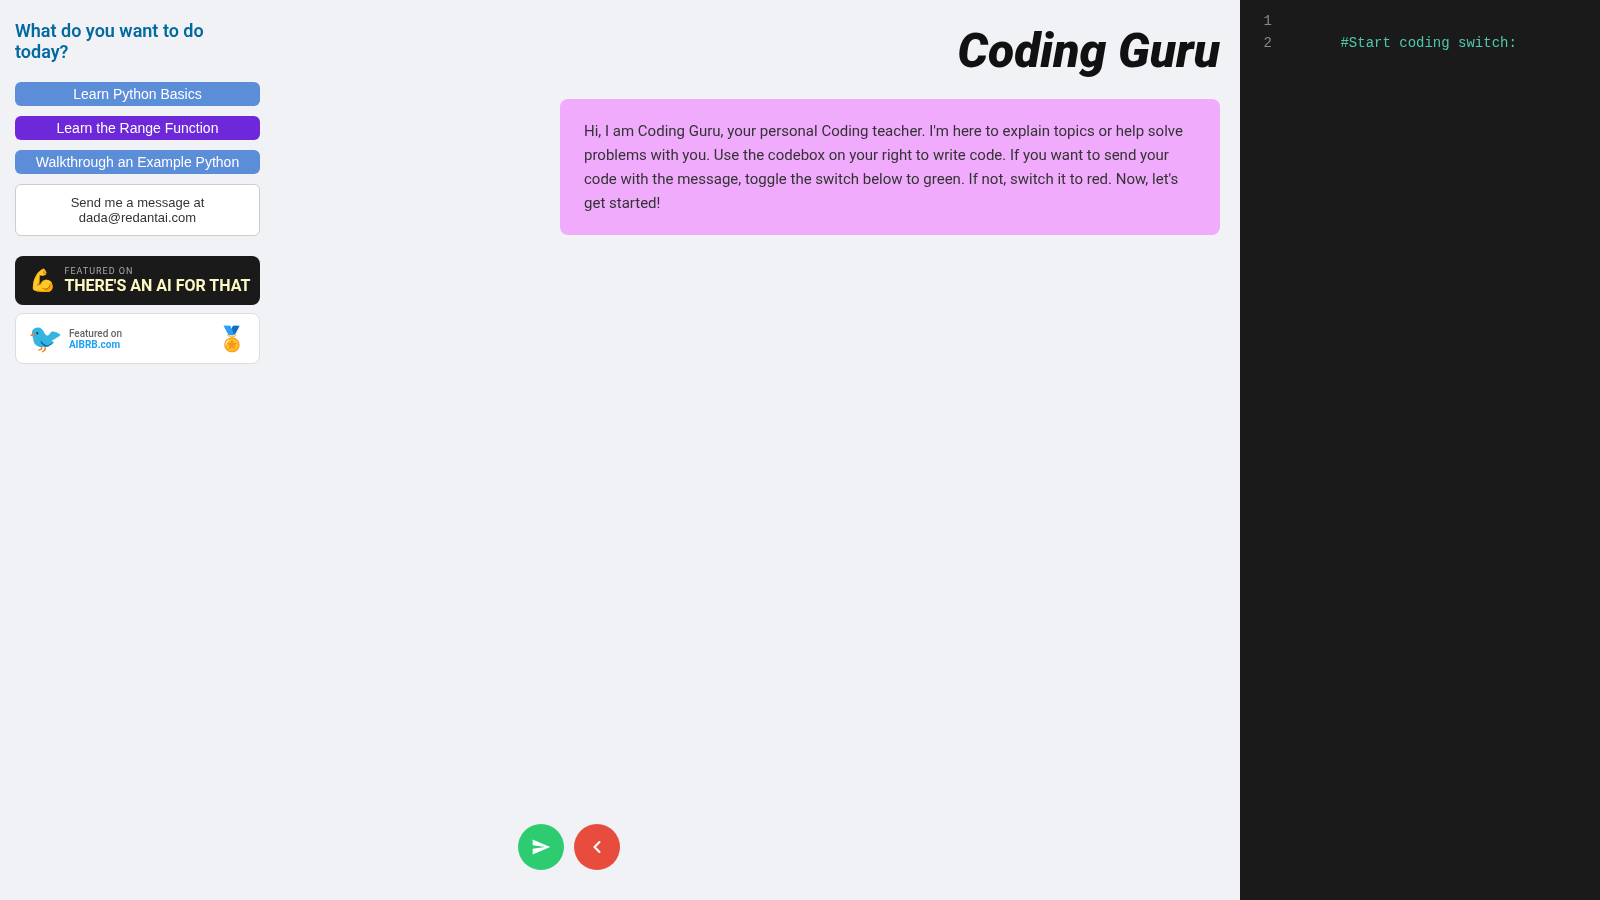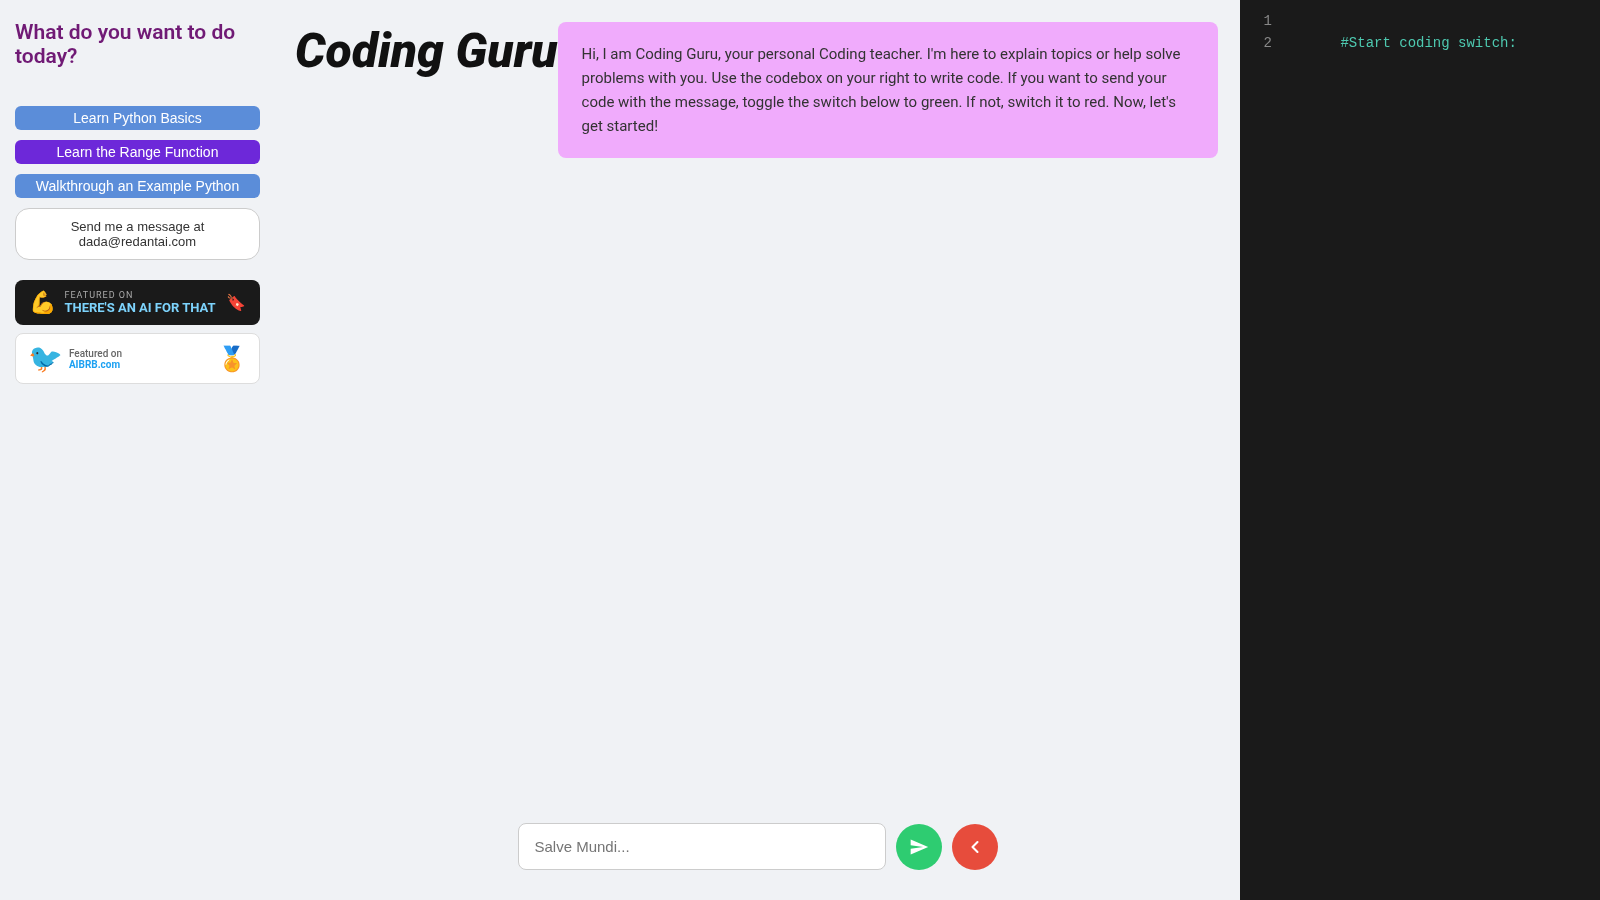--- a/index.html
+++ b/index.html
@@ -22,24 +22,24 @@
       width: 275px;
       min-width: 275px;
       background: #f0f2f5;
       padding: 20px 15px;
       display: flex;
       flex-direction: column;
       gap: 10px;
     }
 
     .sidebar-title {
-      font-size: 21px;
+      font-size: 18px;
       font-weight: 600;
-      color: #701a75;
-      margin-bottom: 28px;
+      color: #0369a1;
+      margin-bottom: 10px;
     }
 
     .sidebar-btn {
       display: block;
       width: 100%;
       padding: 4px 10px;
       background: #5b8dd9;
       color: white;
       border: none;
       border-radius: 6px;
@@ -53,21 +53,21 @@
       background: #6d28d9;
     }
 
     .sidebar-link-btn {
       display: block;
       width: 100%;
       padding: 10px 10px;
       background: white;
       color: #333;
       border: 1px solid #ccc;
-      border-radius: 14px;
+      border-radius: 6px;
       font-size: 13px;
       cursor: pointer;
       text-align: center;
     }
 
     .badge-container {
       display: flex;
       flex-direction: column;
       gap: 8px;
       margin-top: 10px;
@@ -98,23 +98,23 @@
     }
 
     .badge-theresanai .featured-on {
       font-size: 9px;
       color: #aaa;
       text-transform: uppercase;
       letter-spacing: 1px;
     }
 
     .badge-theresanai .brand-name {
-      font-size: 13px;
+      font-size: 16px;
       font-weight: 700;
-      color: #7dd3fc;
+      color: #fef9c3;
       white-space: nowrap;
     }
 
     .badge-theresanai .bookmark-icon {
       margin-left: auto;
       color: #aaa;
       font-size: 16px;
     }
 
     .badge-aibrb {
@@ -151,21 +151,22 @@
 
     .aibrb-medal {
       margin-left: auto;
       font-size: 24px;
     }
 
     
     .main-content {
       flex: 1;
       display: flex;
-      align-items: flex-start;
+      flex-direction: column;
+      align-items: flex-end;
       padding: 22px 20px 20px;
       position: relative;
     }
 
     .main-title {
       font-size: 48px;
       font-weight: 900;
       color: #111;
       margin-bottom: 20px;
       font-style: italic;
@@ -321,21 +322,20 @@
 <div class="main-content">
   <h1 class="main-title">Coding Guru</h1>
 
   <div class="intro-box">
     <p>Hi, I am Coding Guru, your personal Coding teacher. I'm here to explain topics or help solve problems with you. Use the codebox on your right to write code. If you want to send your code with the message, toggle the switch below to green. If not, switch it to red. Now, let's get started!</p>
   </div>
 
   <div class="chat-area"></div>
 
   <div class="input-row">
-    <input class="chat-input" type="text" placeholder="Salve Mundi..." style="">
     <button class="send-btn" title="Send">
       <svg class="send-icon-svg" viewBox="0 0 24 24" xmlns="http://www.w3.org/2000/svg">
         <path d="M2.01 21L23 12 2.01 3 2 10l15 2-15 2z"></path>
       </svg>
     </button>
     <button class="toggle-btn" title="Toggle code">
       <svg width="20" height="20" viewBox="0 0 24 24" fill="none" stroke="white" stroke-width="2.5" stroke-linecap="round" stroke-linejoin="round">
         <polyline points="15 18 9 12 15 6"></polyline>
       </svg>
     </button>

